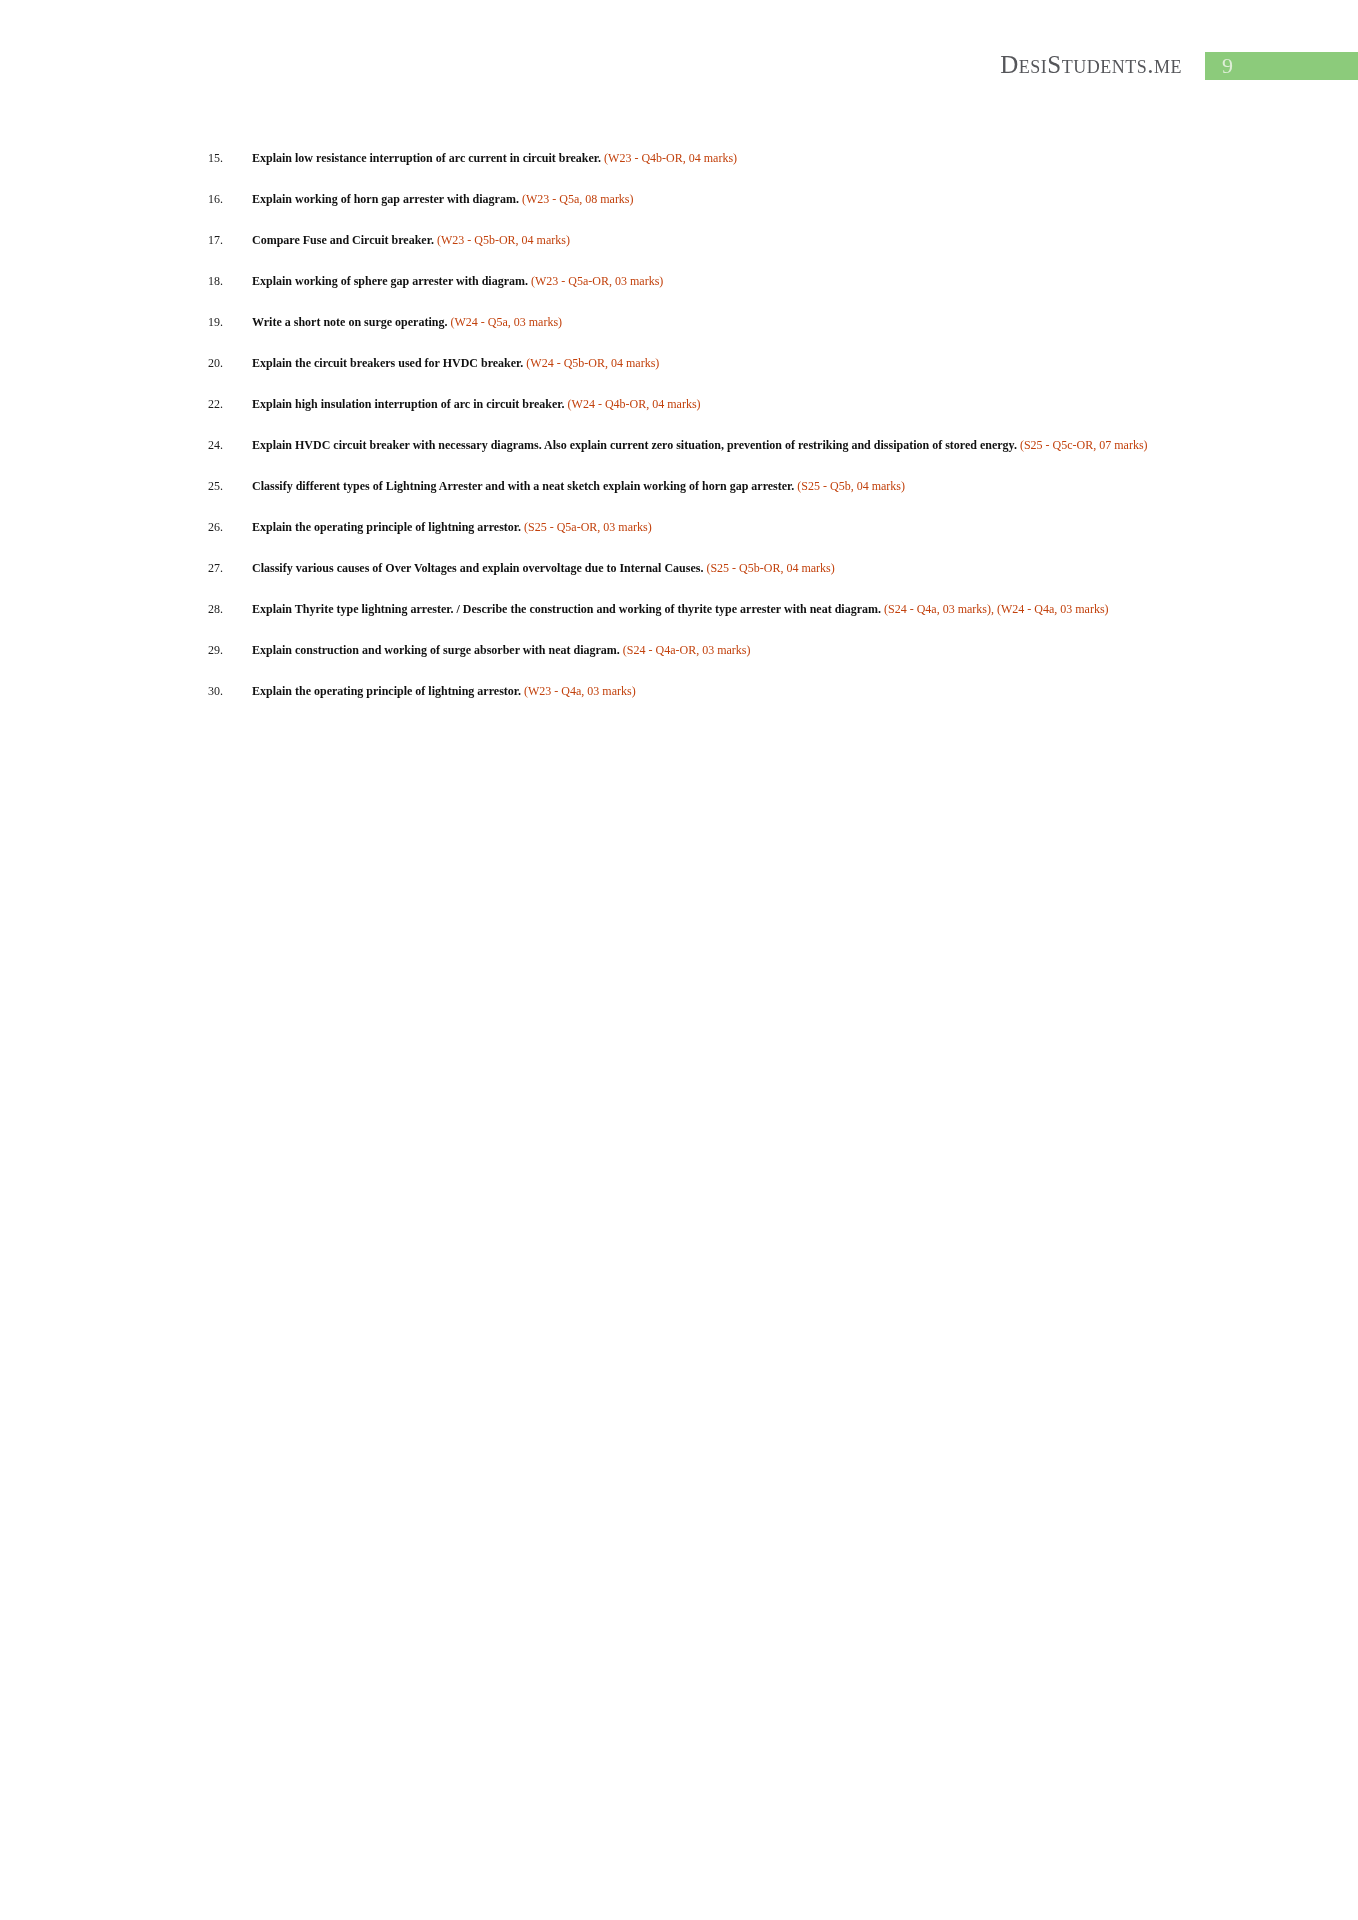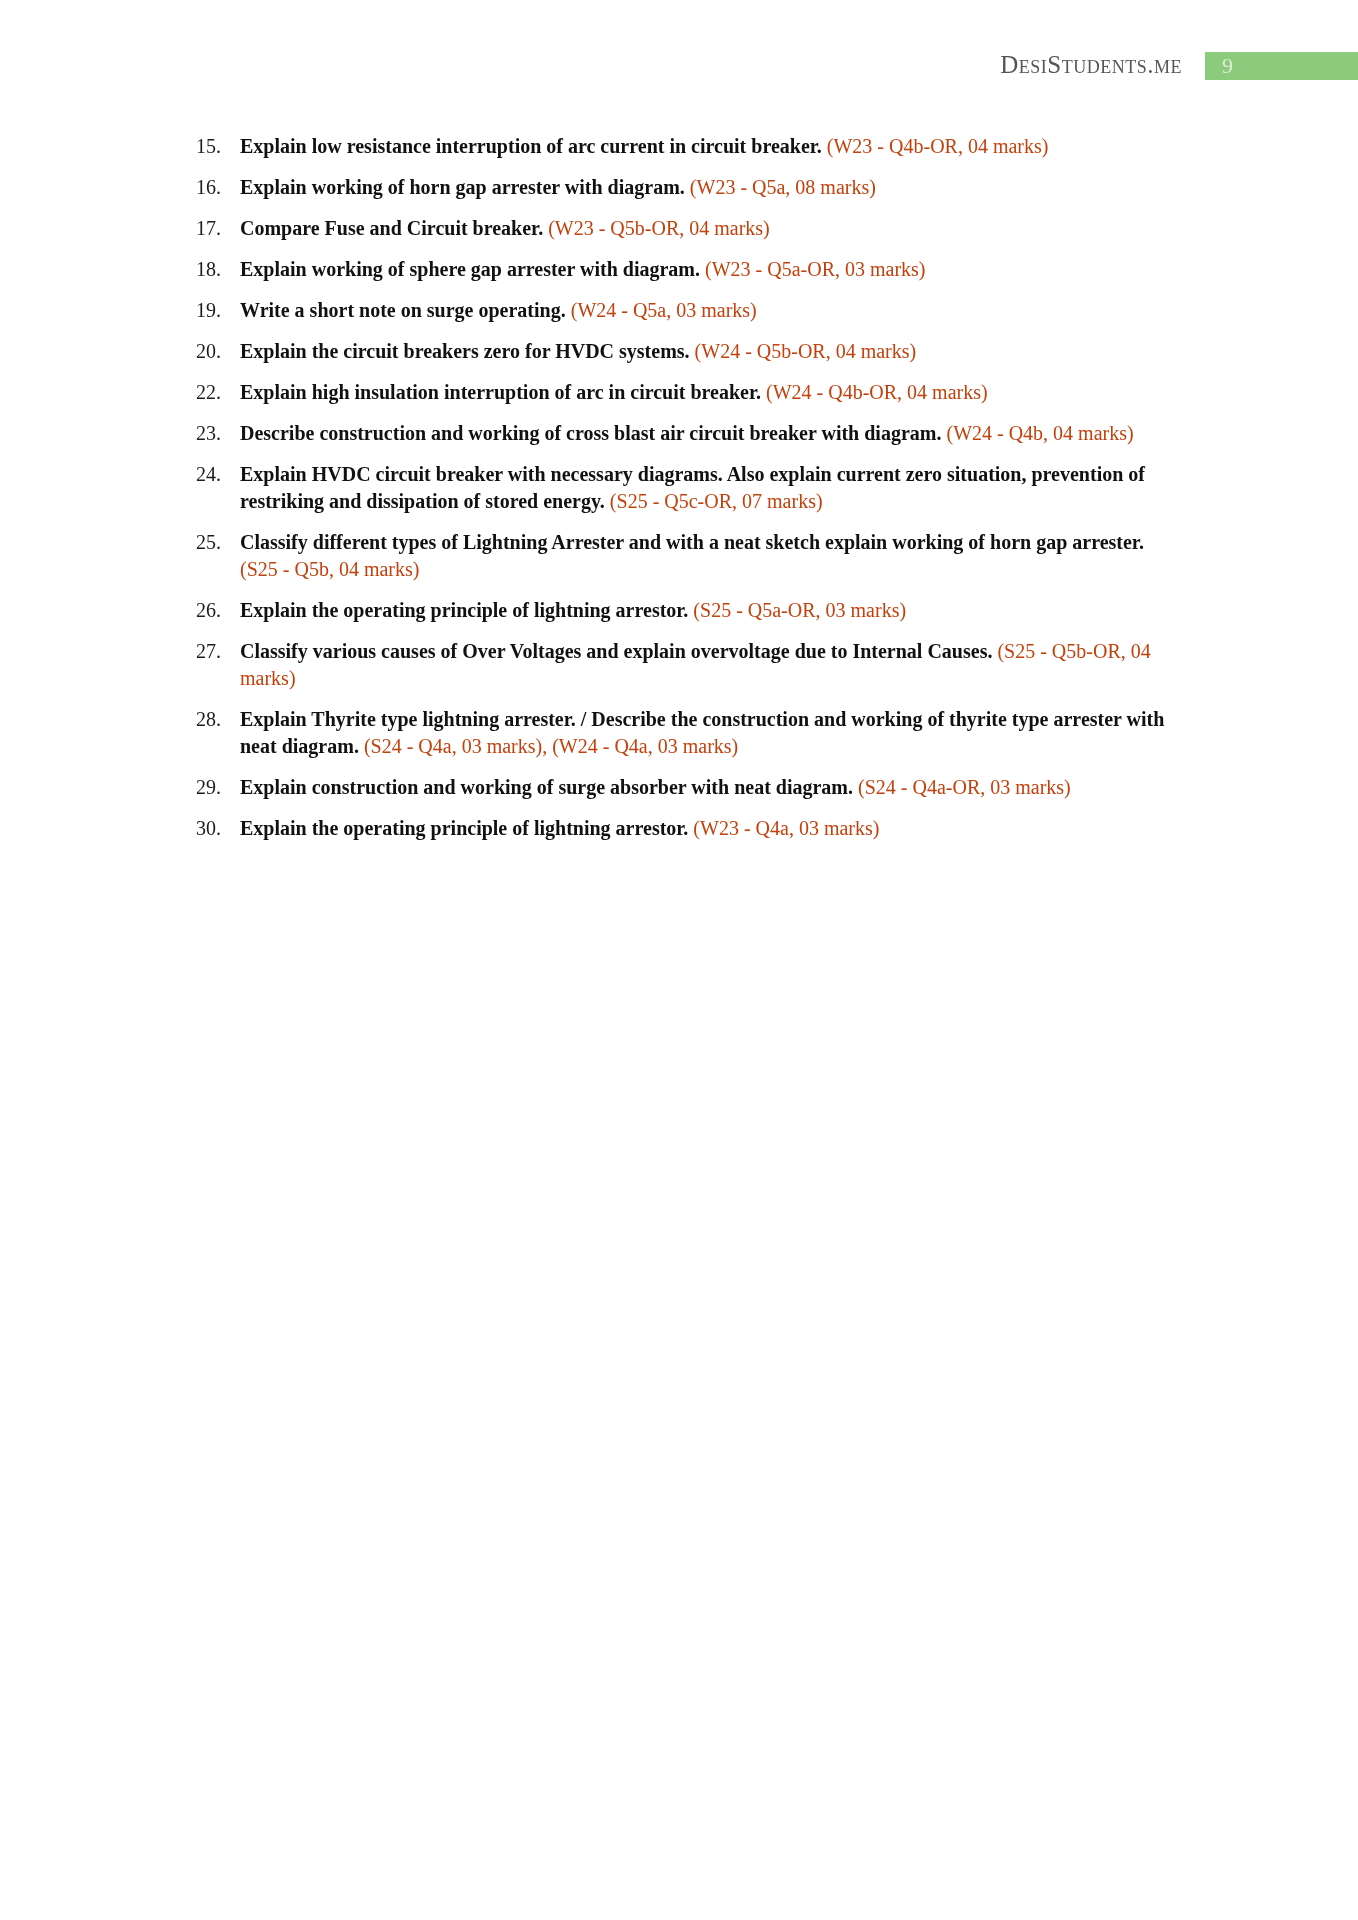--- a/index.html
+++ b/index.html
@@ -51,24 +51,24 @@
     line-height: 28px;
     padding-left: 17px;
     box-sizing: border-box;
   }
   
   .question-list {
     position: absolute;
     top: 133px;
     left: 196px;
     width: 985px;
-    margin: 0;
+    margin: 12px;
     padding: 0;
     list-style: none;
-    font-size: 20px;
+    font-size: 12px;
     line-height: 27px;
   }
   .question-item {
     display: flex;
     margin-bottom: 14px;
   }
   .q-num {
     flex: 0 0 44px;
     font-weight: normal;
   }
@@ -110,29 +110,25 @@
       <li class="question-item">
         <span class="q-num">18.</span>
         <span class="q-content"><b class="q-text">Explain working of sphere gap arrester with diagram.</b> <span class="q-cite">(W23 - Q5a-OR, 03 marks)</span></span>
       </li>
       <li class="question-item">
         <span class="q-num">19.</span>
         <span class="q-content"><b class="q-text">Write a short note on surge operating.</b> <span class="q-cite">(W24 - Q5a, 03 marks)</span></span>
       </li>
       <li class="question-item">
         <span class="q-num">20.</span>
-        <span class="q-content"><b class="q-text">Explain the circuit breakers zero for HVDC systems.</b> <span class="q-cite">(W24 - Q5b-OR, 04 marks)</span></span>
+        <span class="q-content"><b class="q-text">Explain the circuit breakers used for HVDC breaker.</b> <span class="q-cite">(W24 - Q5b-OR, 04 marks)</span></span>
       </li>
       <li class="question-item">
         <span class="q-num">22.</span>
         <span class="q-content"><b class="q-text">Explain high insulation interruption of arc in circuit breaker.</b> <span class="q-cite">(W24 - Q4b-OR, 04 marks)</span></span>
-      </li>
-      <li class="question-item">
-        <span class="q-num">23.</span>
-        <span class="q-content"><b class="q-text">Describe construction and working of cross blast air circuit breaker with diagram.</b> <span class="q-cite">(W24 - Q4b, 04 marks)</span></span>
       </li>
       <li class="question-item">
         <span class="q-num">24.</span>
         <span class="q-content"><b class="q-text">Explain HVDC circuit breaker with necessary diagrams. Also explain current zero situation, prevention of restriking and dissipation of stored energy.</b> <span class="q-cite">(S25 - Q5c-OR, 07 marks)</span></span>
       </li>
       <li class="question-item">
         <span class="q-num">25.</span>
         <span class="q-content"><b class="q-text">Classify different types of Lightning Arrester and with a neat sketch explain working of horn gap arrester.</b> <span class="q-cite">(S25 - Q5b, 04 marks)</span></span>
       </li>
       <li class="question-item">

